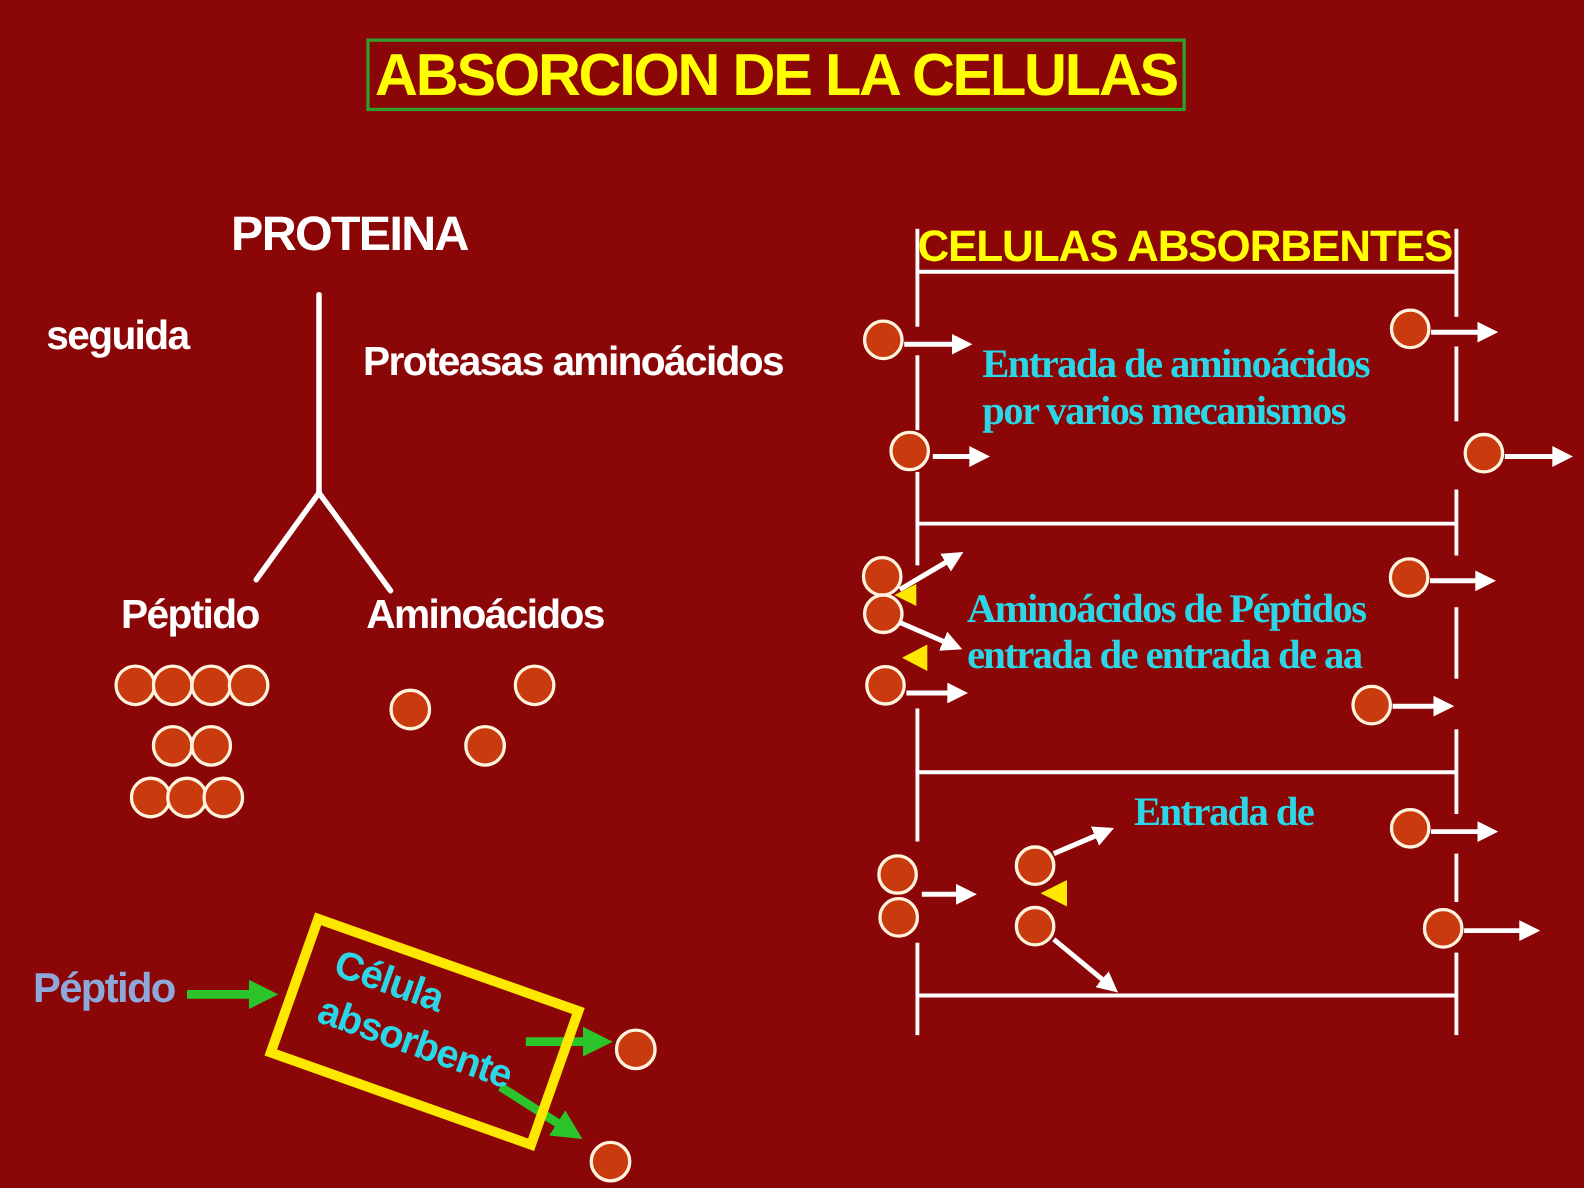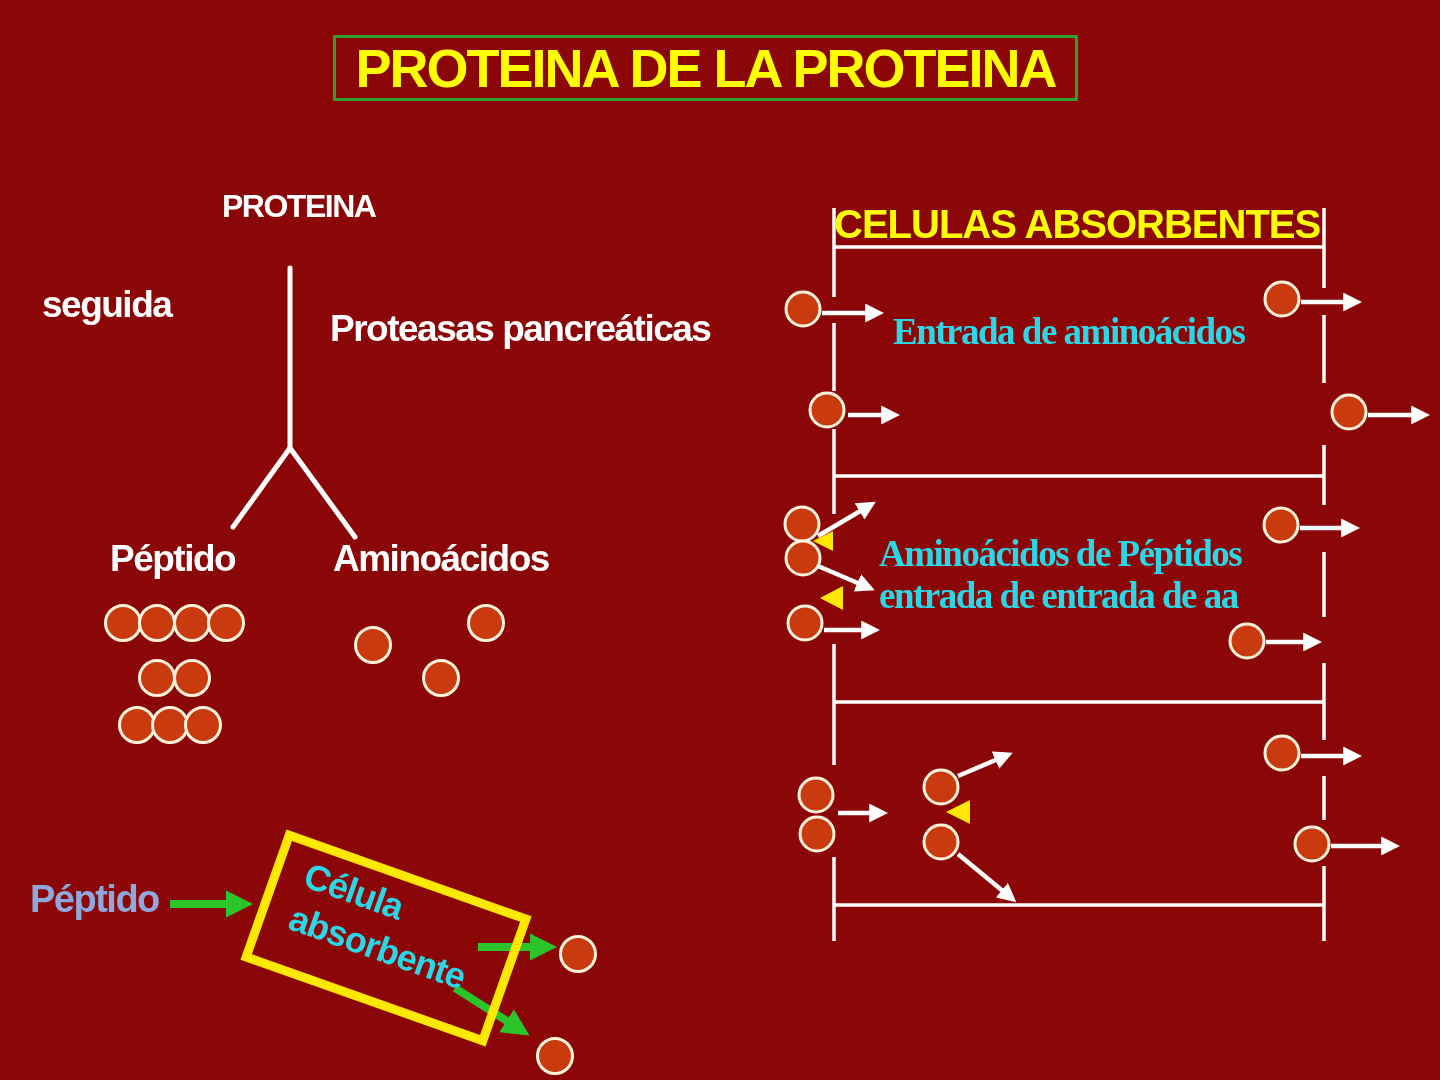--- a/index.html
+++ b/index.html
@@ -170,38 +170,40 @@
       <line x1="478" y1="947" x2="534" y2="947" marker-end="url(#mG)"></line>
       <line x1="455" y1="988" x2="510" y2="1023" marker-end="url(#mG)"></line>
     </g>
     <g fill="#C93A0E" stroke="#FFF3DD" stroke-width="3">
       <circle cx="578" cy="954" r="17.5"></circle>
       <circle cx="555" cy="1056" r="17.5"></circle>
     </g>
   </g>
 </svg>
 
-<div class="main-title">PROTEINA DE LA PROTEINA</div>
-
-<div class="lbl white-lbl" style="left:222px;top:188px;font-size:32px;">PROTEINA</div>
+<div class="main-title">ABSORCION DE LA CELULAS</div>
+
+<div class="lbl white-lbl" style="left:210px;top:188px;font-size:44px;">PROTEINA</div>
 <div class="lbl white-lbl" style="left:42px;top:284px;">seguida</div>
-<div class="lbl white-lbl" style="left:330px;top:308px;">Proteasas pancreáticas</div>
+<div class="lbl white-lbl" style="left:330px;top:308px;">Proteasas aminoácidos</div>
 <div class="lbl white-lbl" style="left:110px;top:538px;">Péptido</div>
 <div class="lbl white-lbl" style="left:333px;top:538px;">Aminoácidos</div>
 
 <div class="cells-header">CELULAS ABSORBENTES</div>
 
 <div class="lbl mech" style="left:893px;top:311px;">
   <div>Entrada de aminoácidos</div>
+  <div>por varios mecanismos</div>
 </div>
 <div class="lbl mech" style="left:879px;top:533px;">
   <div>Aminoácidos de Péptidos</div>
   <div>entrada de entrada de aa</div>
 </div>
 <div class="lbl mech" style="left:1031px;top:717px;line-height:43px;">
+  <div>Entrada de</div>
 </div>
 
 <div class="lbl peptide-blue" style="left:30px;top:878px;">Péptido</div>
 
 <div class="cell-box">
   <div>Célula</div>
   <div>absorbente</div>
 </div>
 
 </body></html>

